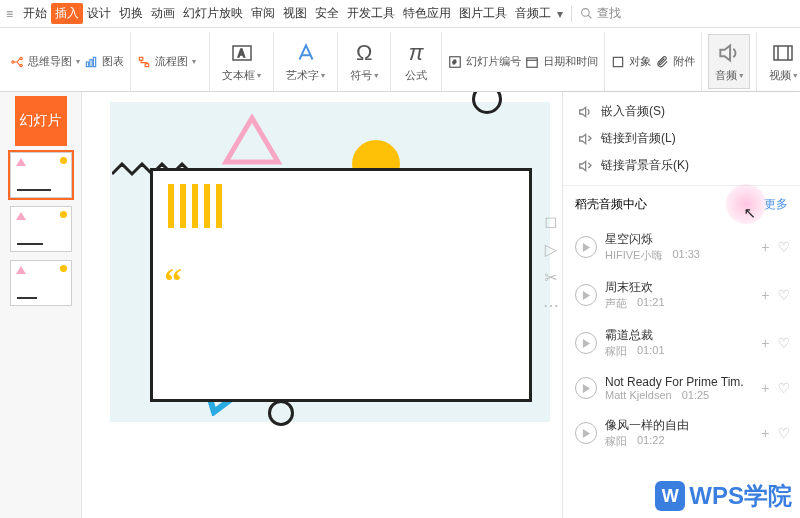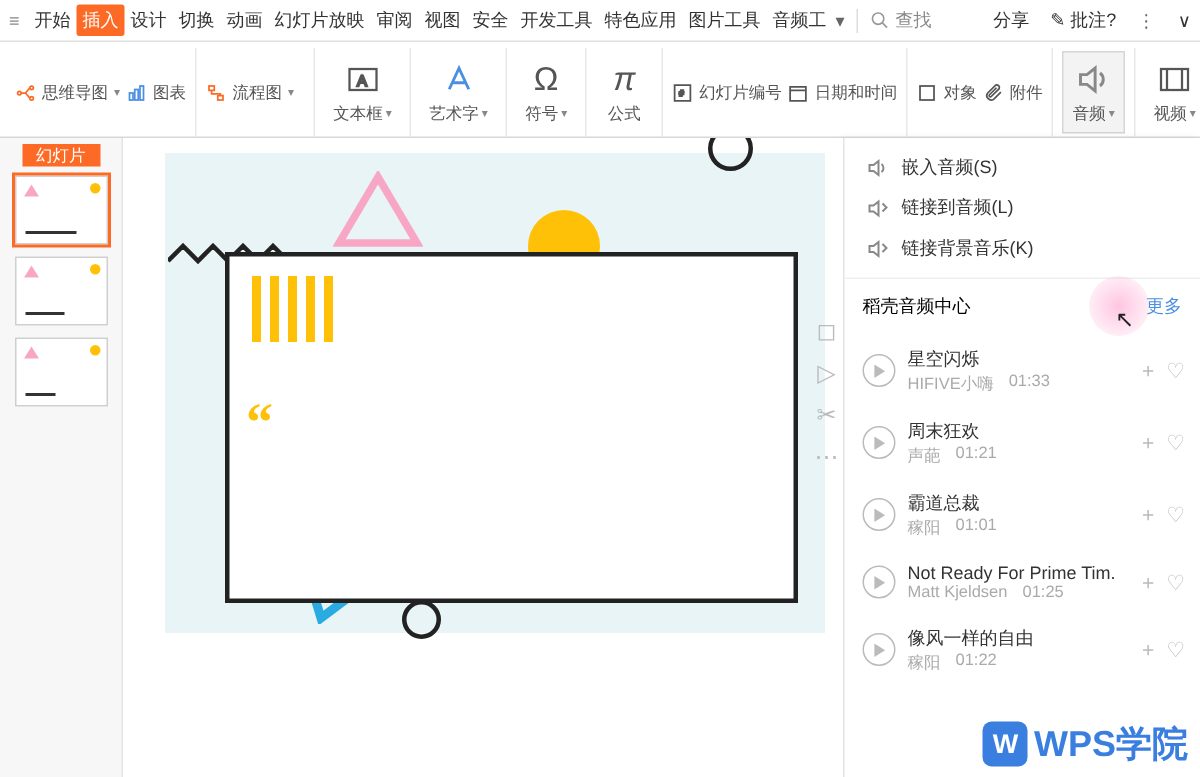--- a/index.html
+++ b/index.html
@@ -23,21 +23,21 @@
 .rbig .rlab { display: flex; align-items: center; gap: 2px; white-space: nowrap; }
 .rstack { display: flex; flex-direction: row; gap: 4px; justify-content: center; height: 56px; }
 .rrow { display: flex; align-items: center; gap: 4px; white-space: nowrap; cursor: pointer; }
 .rsmico { width: 14px; height: 14px; display: inline-flex; align-items: center; justify-content: center; }
 .rgroup.active .rbig { background: #f3f3f3; border: 1px solid #d6d6d6; }
 .drop { font-size: 8px; color: #888; }
 .disabled { color: #bbb; }
 
 .workarea { position: absolute; top: 92px; left: 0; right: 0; bottom: 0; display: flex; background: #fff; }
 .sidepane { width: 82px; background: #f7f7f7; border-right: 1px solid #e5e5e5; padding: 4px 0; display: flex; flex-direction: column; align-items: center; }
-.sidetitle { width: 52px; font-size: 11px; color: #fff; background: #fd6a26; text-align: center; padding: 0 0; margin-bottom: 6px; }
+.sidetitle { width: 52px; font-size: 14px; color: #fff; background: #fd6a26; text-align: center; padding: 16px 0; margin-bottom: 6px; }
 .thumb { width: 62px; height: 46px; background: #fff; border: 1px solid #cfcfcf; margin-bottom: 8px; position: relative; cursor: pointer; }
 .thumb.sel { outline: 2px solid #fd6a26; }
 .thumb .tdeco1 { position: absolute; top: 4px; right: 4px; width: 7px; height: 7px; background: #ffc107; border-radius: 50%; }
 .thumb .tdeco2 { position: absolute; bottom: 6px; left: 6px; width: 34px; height: 2px; background: #333; }
 .thumb .tdeco3 { position: absolute; top: 5px; left: 5px; width: 0; height: 0; border-left: 5px solid transparent; border-right: 5px solid transparent; border-bottom: 8px solid #f7a7c4; }
 
 .canvas { flex: 1; background: #fff; position: relative; overflow: hidden; }
 .slidebg { position: absolute; top: 10px; left: 28px; width: 440px; height: 320px; background: #e8f4f6; }
 .slide { position: absolute; top: 76px; left: 68px; width: 382px; height: 234px; background: #fff; border: 3px solid #222; }
 
@@ -97,26 +97,20 @@
   <span class="mtab">音频工</span>
   <span class="mdrop">▾</span>
   <span class="msep"></span>
   <span class="msrch">
     <svg width="13" height="13" viewBox="0 0 24 24" fill="none" stroke="#999" stroke-width="2">
         <circle cx="10" cy="10" r="7"></circle>
         <line x1="21" y1="21" x2="15" y2="15"></line>
       </svg>
     <span>查找</span>
   </span>
-  <div class="right">
-    <span class="mtab">分享</span>
-    <span><span>✎</span> <span>批注?</span></span>
-    <span class="dots">⋮</span>
-    <span>∨</span>
-  </div>
 </div>
 
 <div class="ribbon">
   <div class="rgroup">
     <div class="rstack">
       <div class="rrow">
           <span class="rsmico">
             <svg width="14" height="14" viewBox="0 0 24 24" fill="none" stroke="#fd6a26" stroke-width="2">
               <circle cx="5" cy="12" r="2"></circle>
               <circle cx="19" cy="6" r="2"></circle>

